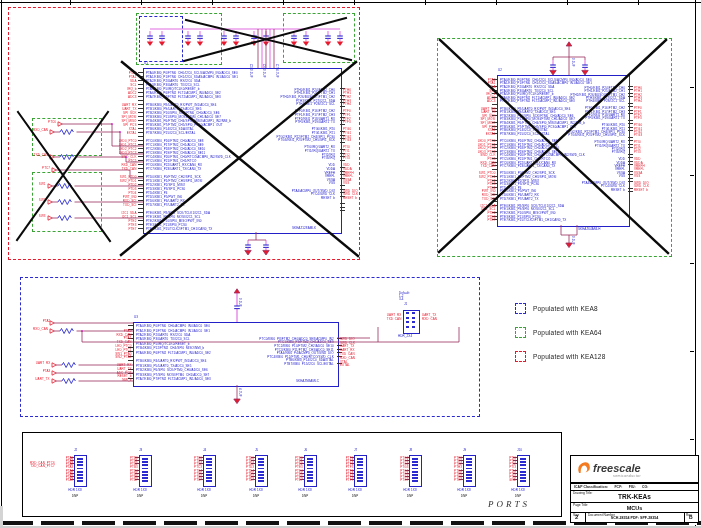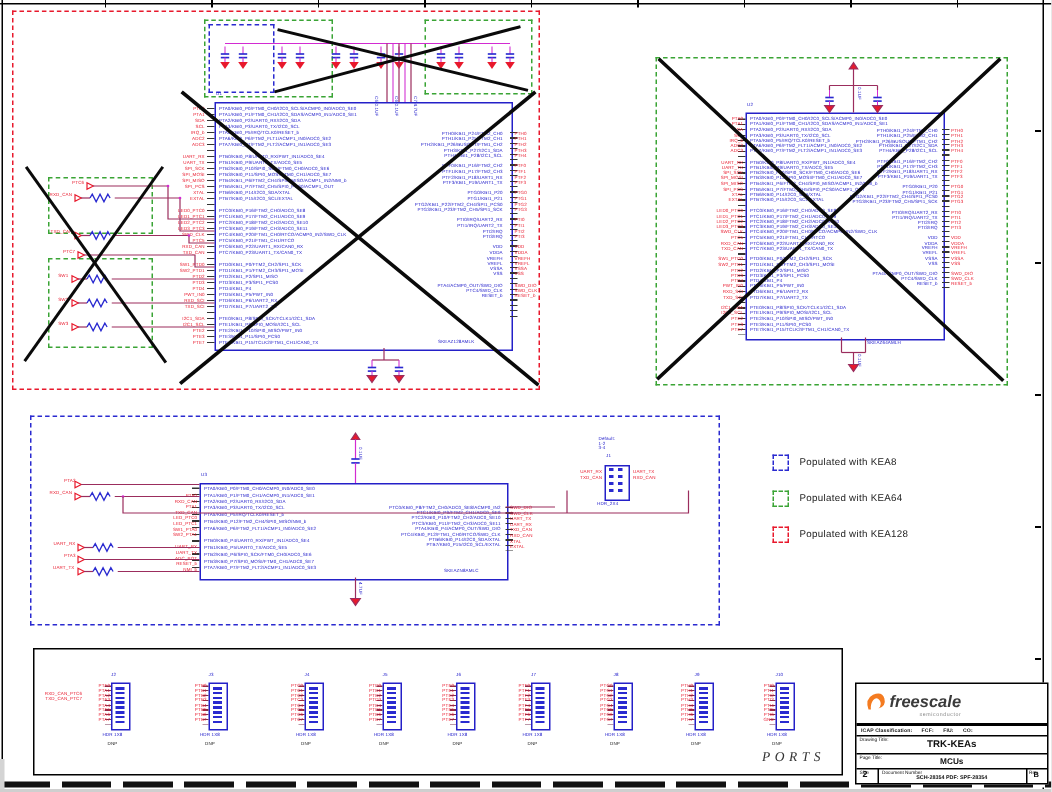--- a/index.html
+++ b/index.html
@@ -28,21 +28,21 @@
           background:repeating-linear-gradient(90deg,#111 0 33px,#fff 33px 41px)}
   .botgray{position:absolute;left:0;top:526px;width:701px;height:2px;background:#cfcfcf}
   .blcorner{position:absolute;left:0;top:506px;width:3px;height:20px;background:#d4d4d4}
   
   #legend{position:absolute;left:515px;top:303px;width:182px}
   .lg-row{display:flex;align-items:center;gap:7px;height:10px;margin-bottom:14px}
   .lg-sw{width:9px;height:9px;border:1px dashed #888;flex:0 0 auto}
   .lg-tx{font-size:6.5px;color:#222;letter-spacing:.2px}
   
   #ports-box{position:absolute;left:22px;top:432px;width:538px;height:83px;border:1px solid #000}
-  #ports-label{position:absolute;left:508px;top:499px;font:italic 9px "Liberation Serif",serif;
+  #ports-label{position:absolute;left:488px;top:499px;font:italic 9px "Liberation Serif",serif;
                letter-spacing:3px;color:#333}
   .conn{position:absolute;top:450px;width:68px;height:64px}
   .conn:nth-child(1){left:34px}.conn:nth-child(2){left:99px}.conn:nth-child(3){left:163px}
   .conn:nth-child(4){left:215px}.conn:nth-child(5){left:264px}.conn:nth-child(6){left:314px}
   .conn:nth-child(7){left:369px}.conn:nth-child(8){left:423px}.conn:nth-child(9){left:477px}
   .cref{left:40px;top:-2px}
   .crect{position:absolute;left:40px;top:5px;width:11px;height:30px;border:1px solid #2420c8}
   .cpins{position:absolute;left:42.5px;top:7.5px;width:6px;height:25px;
          background:repeating-linear-gradient(180deg,#2a2ad0 0 1.8px,transparent 1.8px 3.2px)}
   .cstub{position:absolute;left:36px;top:7px;width:4px;height:26px;

